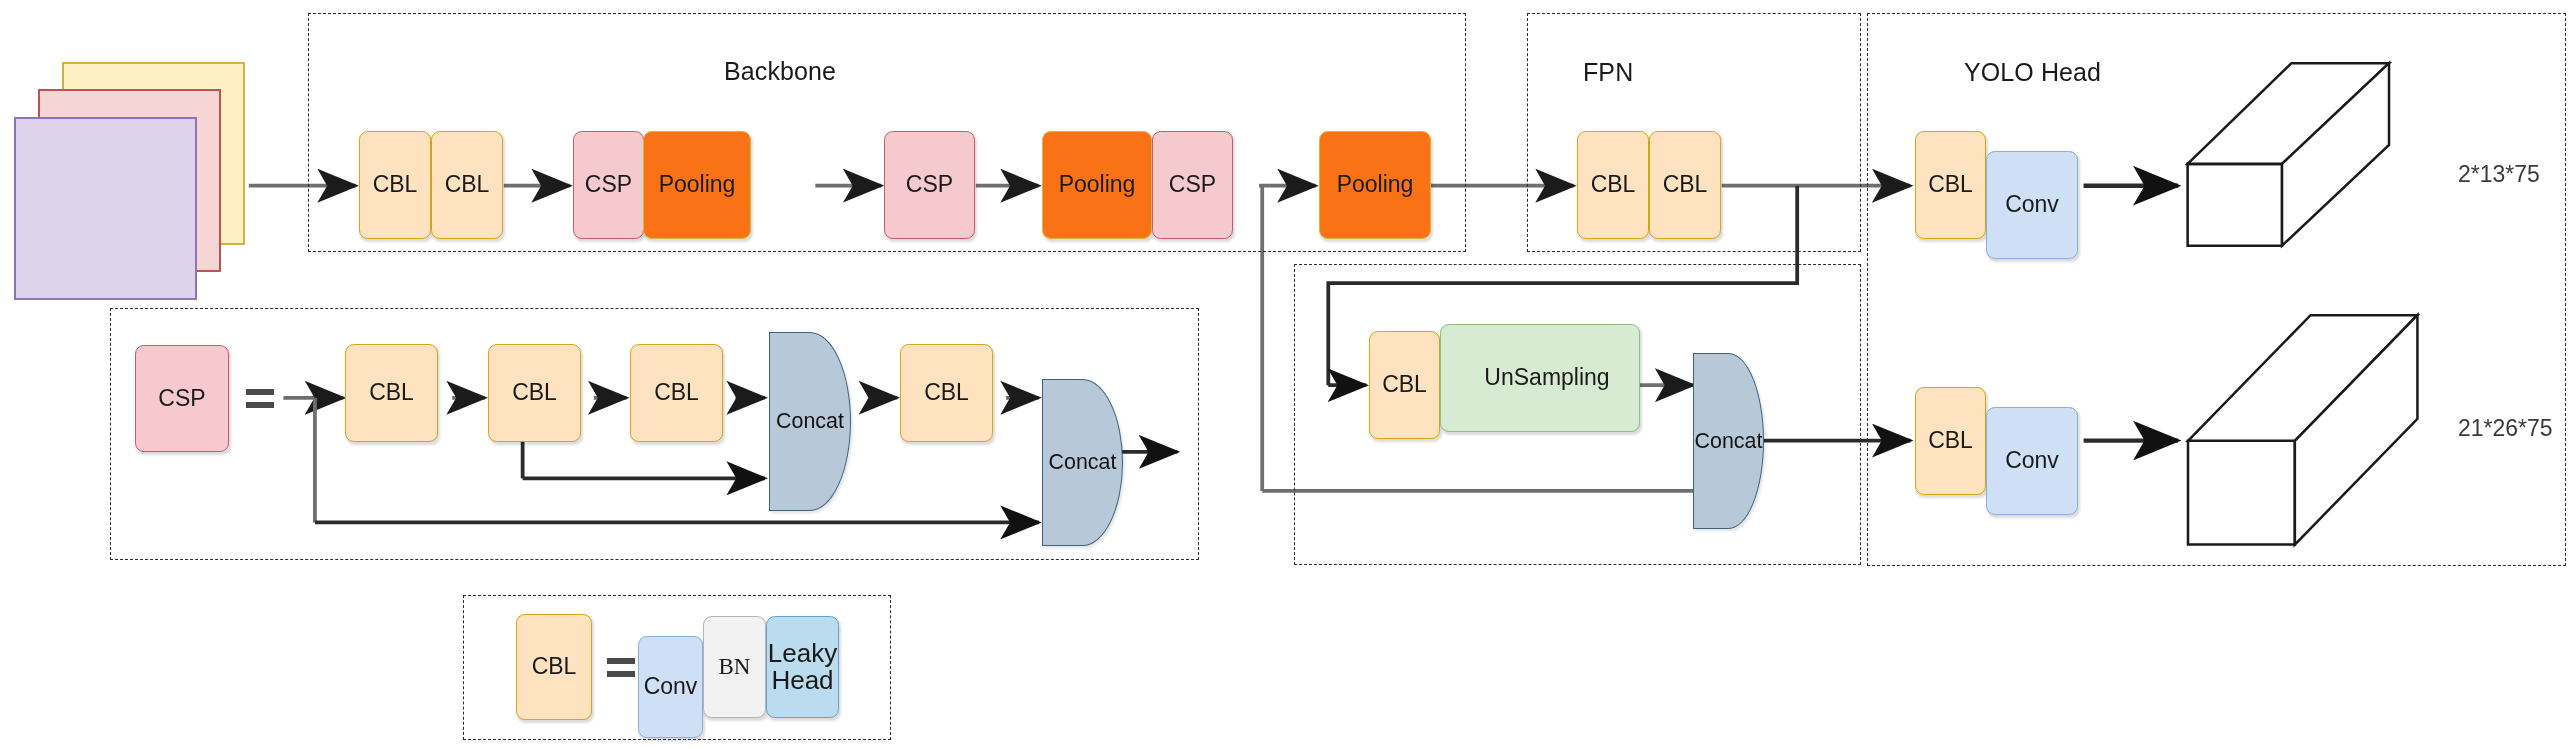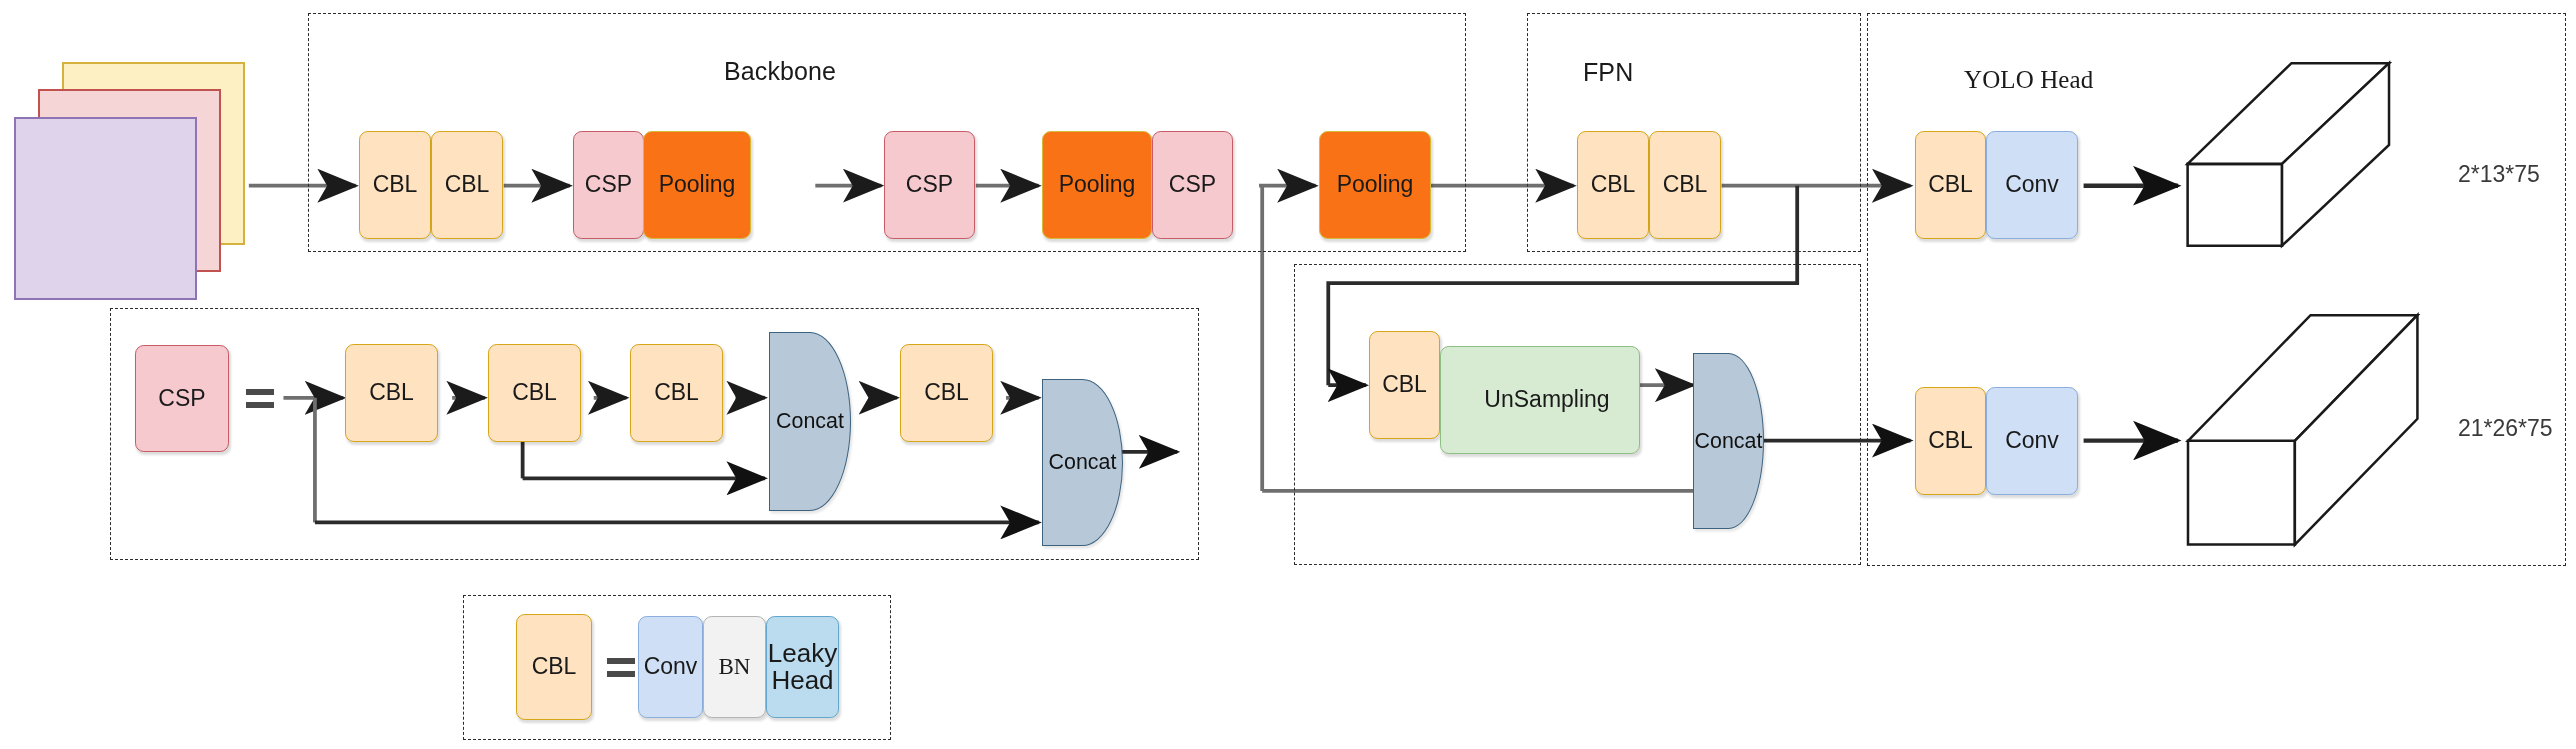--- a/index.html
+++ b/index.html
@@ -14,21 +14,21 @@
                font-size:25px;letter-spacing:0.1px;}
 
   
   .node{position:absolute;box-sizing:border-box;border-radius:8.8px;
         display:flex;align-items:center;justify-content:center;
         text-align:center;color:#1a1a1a;font-size:23px;line-height:1.02;
         box-shadow:1.9px 2.5px 2.5px rgba(0,0,0,.14);}
   .n-cbl{background:#ffe2c0;border:1.9px solid #d6a518;}
   .n-csp{background:#f5c9ce;border:1.9px solid #c75c66;}
   .n-pool{background:#f97316;border:1.9px solid #d6bb3a;}
-  .n-conv{background:#cfe0f6;border:1.9px solid #8aaede;}
+  .n-conv{background:#cfe0f6;border:1.9px solid #8aaede;margin-top:20px;}
   .n-bn{background:#f2f2f2;border:1.9px solid #b4b4b4;}
   .n-relu{background:#bbdcee;border:1.9px solid #63a6cd;font-size:26px;}
   .n-up{background:#d7ead2;border:1.9px solid #8fbe84;}
 
   
   .concat{position:absolute;background:#b7c9d8;border:1.9px solid #3d627f;
           border-left:1.9px solid #3d627f;
           border-radius:0 50% 50% 0 / 0 50% 50% 0;
           display:flex;align-items:center;justify-content:center;
           color:#111;font-size:21.4px;box-sizing:border-box;
@@ -155,26 +155,26 @@
 
   <div class="group" style="left:1527px; top:12.6px; width:334px; height:239px;"></div>
   <div class="group-title" style="left:1583px; top:58px;text-align:center;">FPN</div>
 
   <div class="node n-cbl" style="left:1577px; top:131px; width:72px; height:108px;">CBL</div>
   <div class="node n-cbl" style="left:1649px; top:131px; width:72px; height:108px;">CBL</div>
 
   <div class="group" style="left:1294px; top:264px; width:567px; height:301px;"></div>
 
   <div class="node n-cbl" style="left:1369px; top:331px; width:71px; height:108px;">CBL</div>
-  <div class="node n-up" style="left:1440px; top:346px; width:200px; height:108px;padding-left:14px;">UnSampling</div>
+  <div class="node n-up" style="left:1440px; top:324px; width:200px; height:108px;padding-left:14px;">UnSampling</div>
 
   <div class="concat" style="left:1693px; top:353px; width:71px; height:176px;">Concat</div>
 
   <div class="group" style="left:1867px; top:12.6px; width:699px; height:553px;"></div>
-  <div class="group-title" style="left:1964px; top:66px;font-family:Liberation Serif, serif;">YOLO Head</div>
+  <div class="group-title" style="left:1964px; top:58px;">YOLO Head</div>
 
   <div class="node n-cbl" style="left:1915px; top:131px; width:71px; height:108px;">CBL</div>
   <div class="node n-conv" style="left:1986px; top:131px; width:92px; height:108px;">Conv</div>
 
   <svg class="cuboid" style="left:2175px; top:38px; width:277px; height:214px;" viewBox="0 0 440 340">
     <polygon points="20,200 170,200 170,330 20,330" fill="#ffffff" stroke="#1a1a1a" stroke-width="4"></polygon>
     <polygon points="20,200 185,40 340,40 170,200" fill="#ffffff" stroke="#1a1a1a" stroke-width="4"></polygon>
     <polygon points="170,200 340,40 340,170 170,330" fill="#ffffff" stroke="#1a1a1a" stroke-width="4"></polygon>
   </svg>
   <div class="tlabel" style="left:2458px; top:161px;">2*13*75</div>

